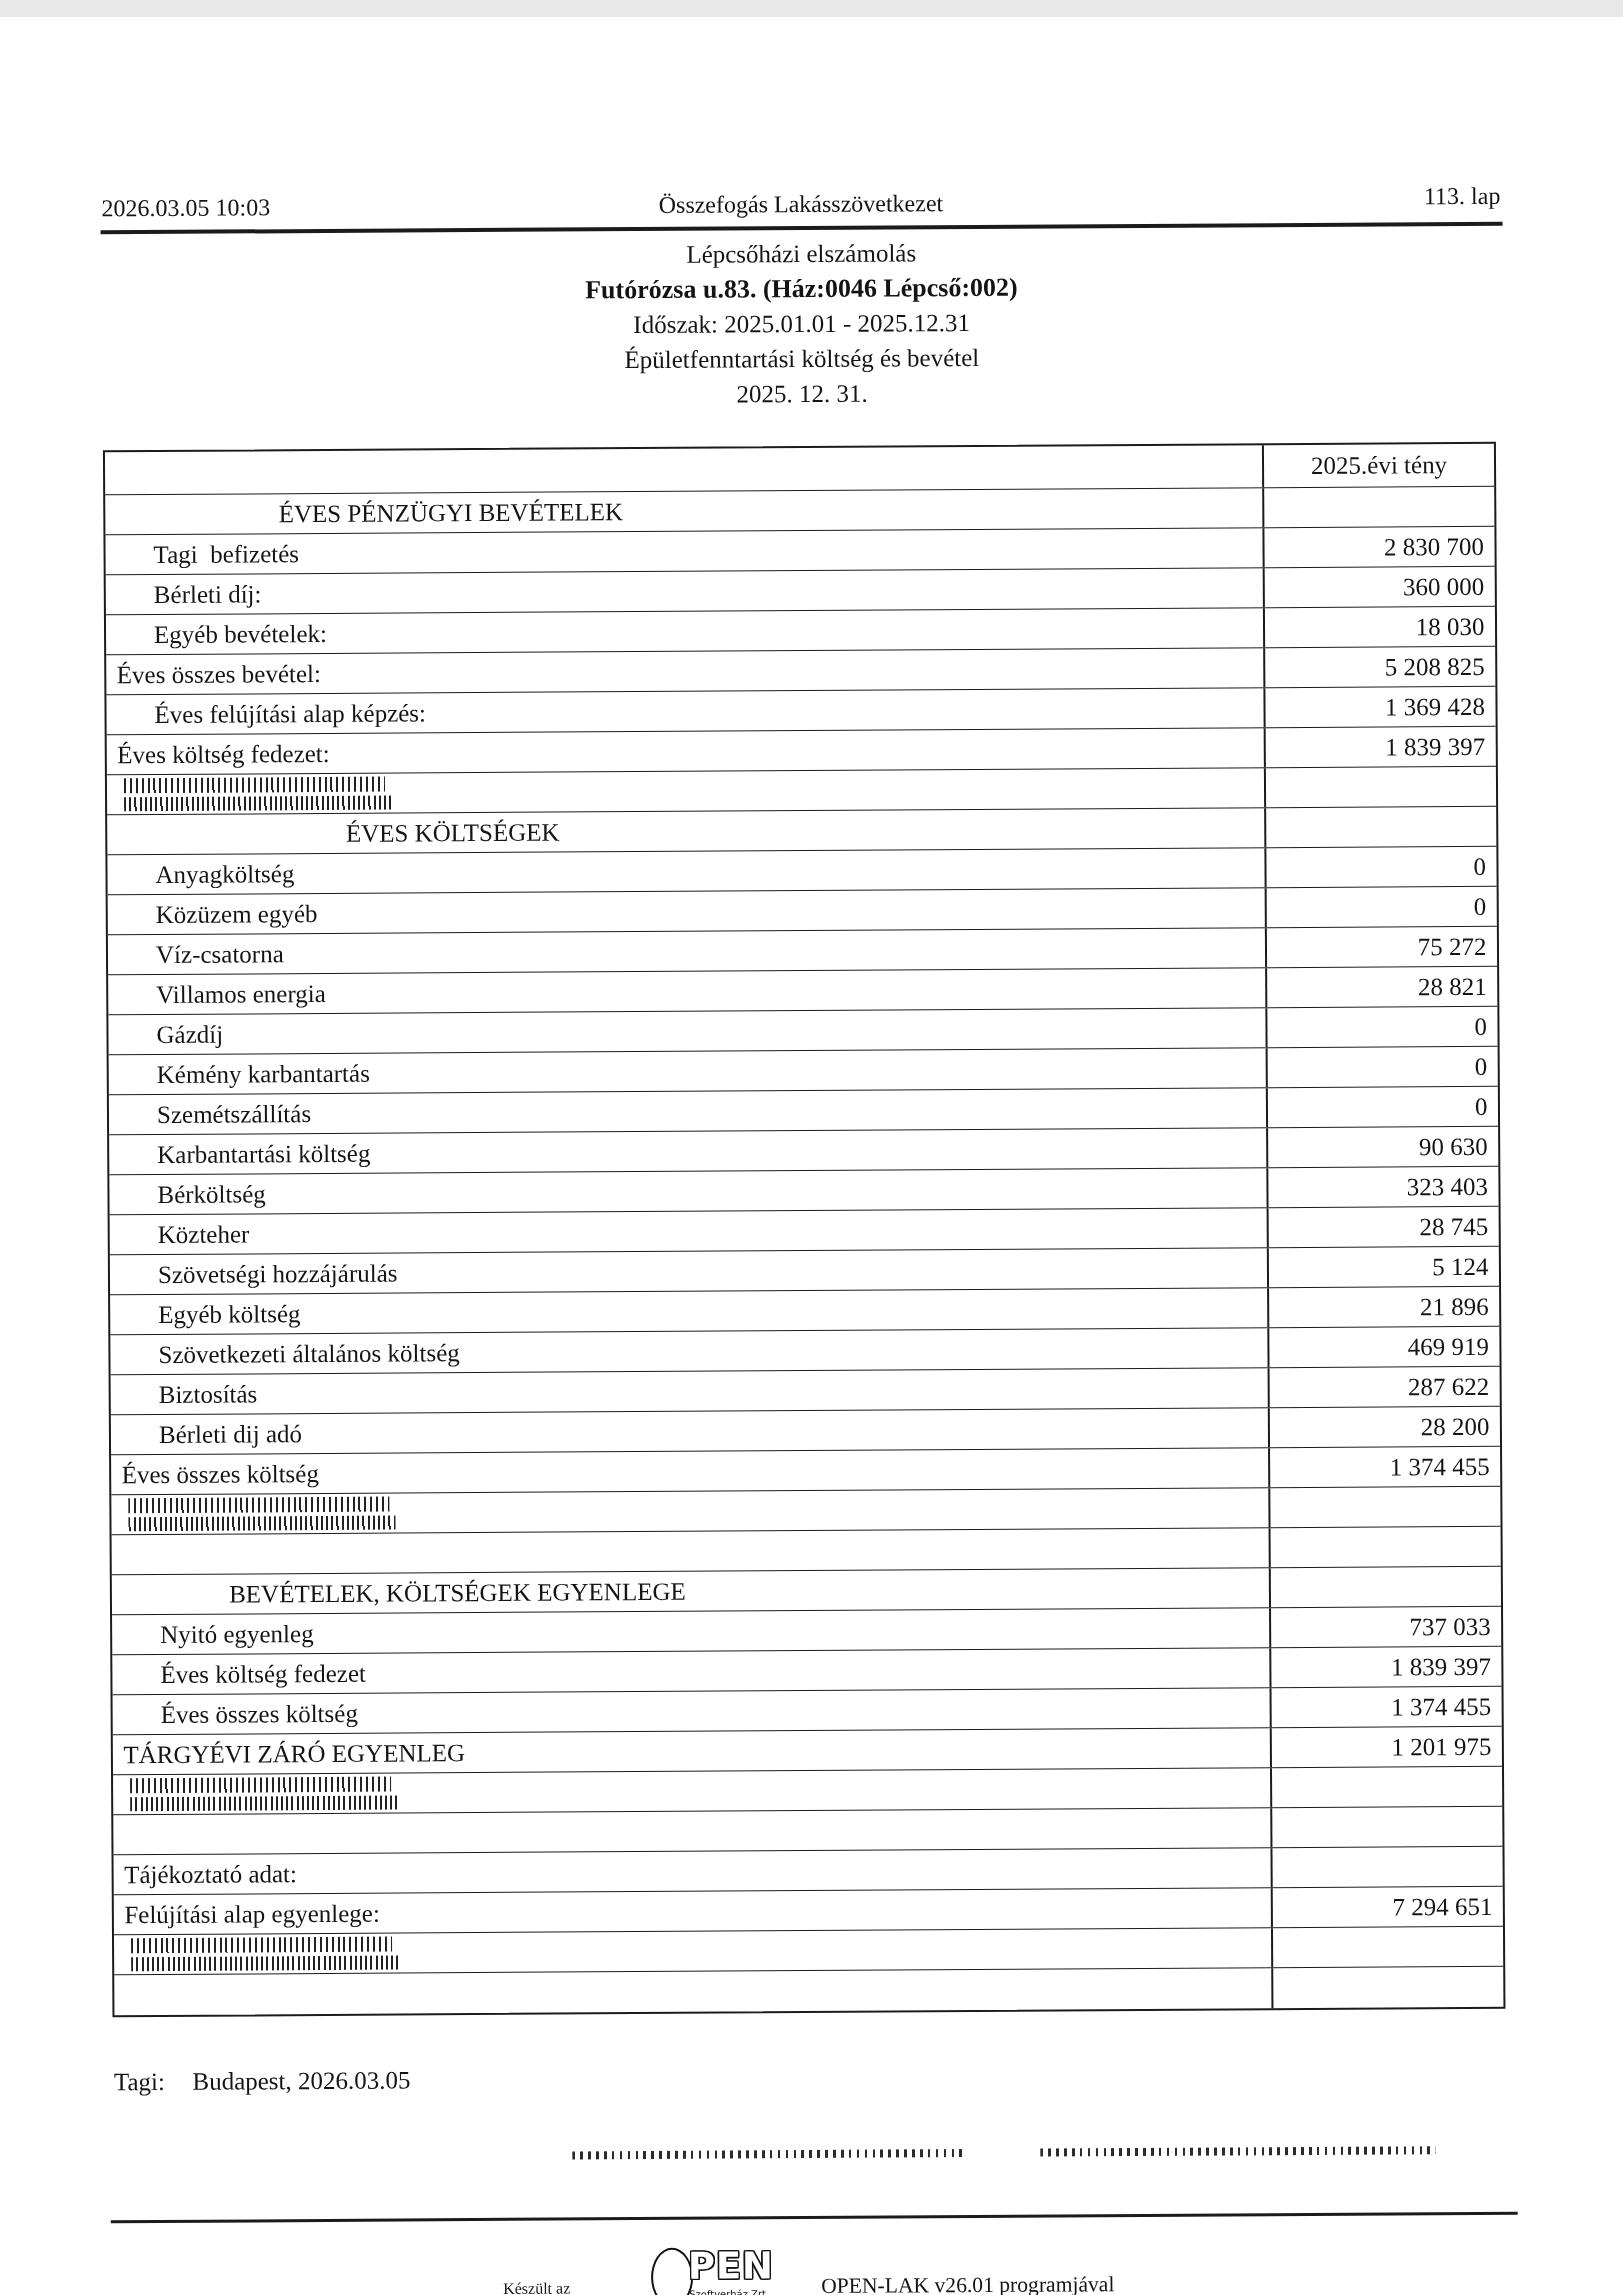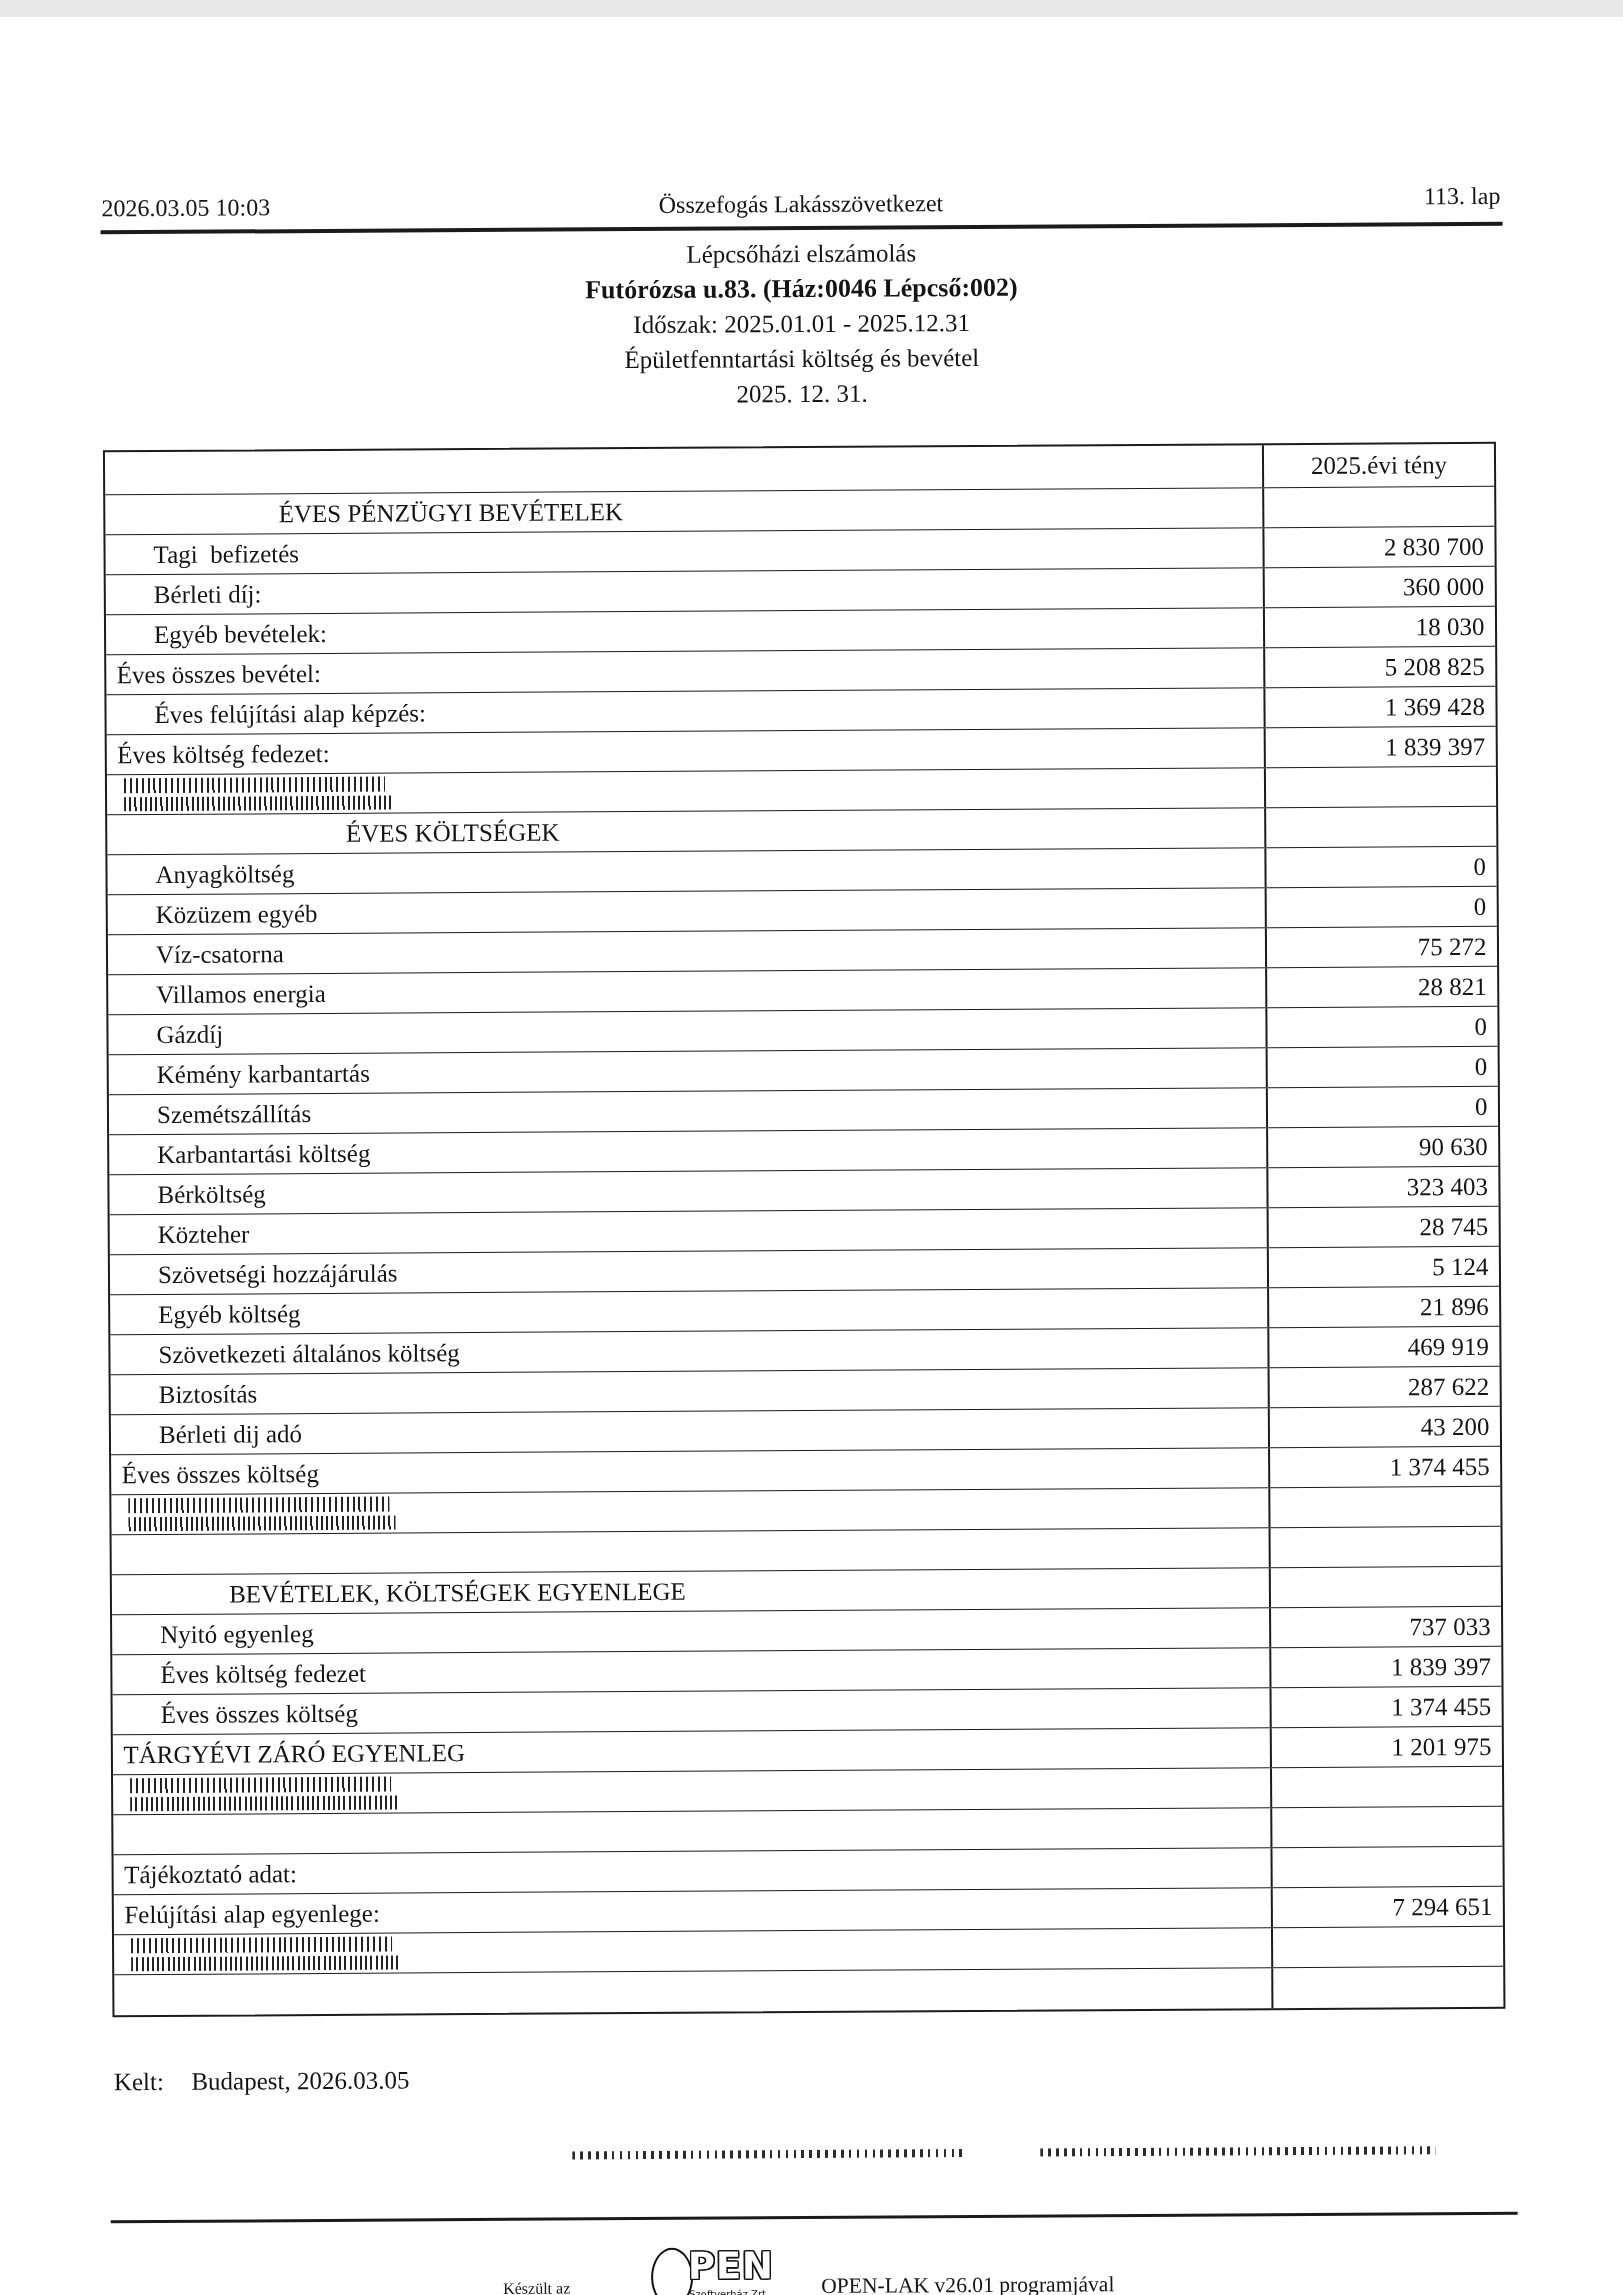--- a/index.html
+++ b/index.html
@@ -266,21 +266,21 @@
             </div>
             <div class="val">
               <span>287 622</span>
             </div>
           </div>
           <div class="trow item">
             <div class="lab">
               <span class="txt">Bérleti dij adó</span>
             </div>
             <div class="val">
-              <span>43 200</span>
+              <span>28 200</span>
             </div>
           </div>
           <div class="trow flush">
             <div class="lab">
               <span class="txt">Éves összes költség</span>
             </div>
             <div class="val">
               <span>1 374 455</span>
             </div>
           </div>
@@ -372,21 +372,21 @@
             <div class="val"></div>
           </div>
           <div class="trow empty">
             <div class="lab"></div>
             <div class="val"></div>
           </div>
         </div>
     </div>
 
     <div class="kelt">
-      <span>Kelt:</span><span class="kelt-val">Budapest, 2026.03.05</span>
+      <span>Tagi:</span><span class="kelt-val">Budapest, 2026.03.05</span>
     </div>
 
     <div class="dotted d-left"></div>
     <div class="dotted d-right"></div>
 
     <div class="foot-rule"></div>
 
     <span class="made-prefix">Készült az</span>
     <span class="logo">
       <span class="logo-o"></span>

